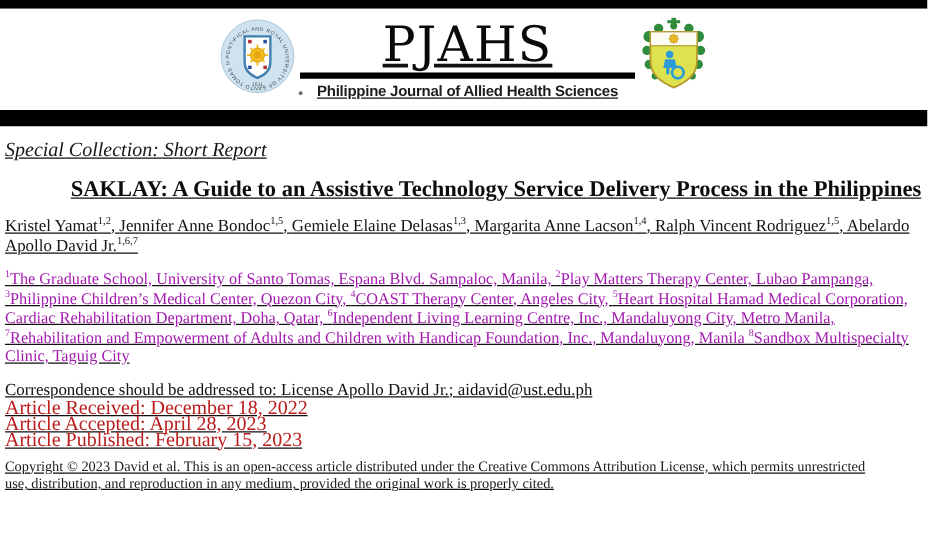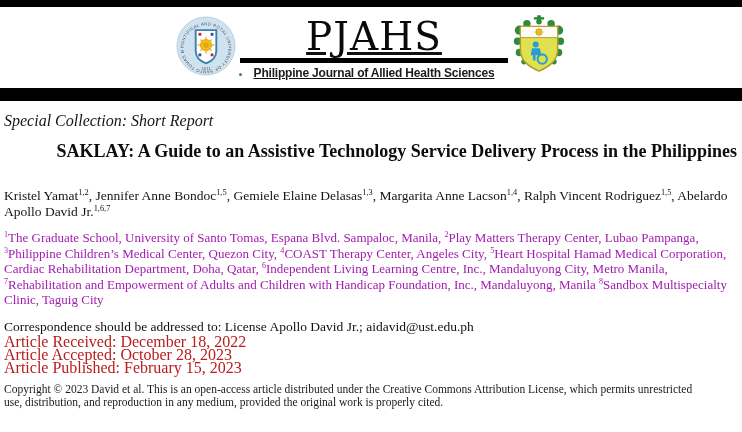--- a/index.html
+++ b/index.html
@@ -49,39 +49,39 @@
   .logo-dot {
     position: absolute;
     left: -1px;
     bottom: 4px;
     width: 3px;
     height: 3px;
     border-radius: 50%;
     background: #6a6a6a;
   }
 
-  .content { padding: 0 5px 0 4px; }
+  .content { padding: 0 5px 0 4px; text-decoration: underline; }
 
   .collection-label {
     margin-top: 11px;
     font-size: 16px;
     font-style: italic;
     line-height: 18px;
     color: #161616;
   }
   .article-title {
     margin-top: 11px;
     font-size: 18px;
     font-weight: 700;
     line-height: 21px;
     color: #0d0d0d;
     text-align: right;
   }
   .author-list {
-    margin-top: 26px;
+    margin-top: 11px;
     font-size: 13.5px;
     line-height: 16px;
     color: #141414;
   }
   .affiliation-list {
     margin-top: 10px;
     font-size: 13px;
     line-height: 15.5px;
     color: #a21caf;
   }
@@ -194,18 +194,18 @@
 
   <div class="article-title">SAKLAY: A Guide to an Assistive Technology Service Delivery Process in the Philippines</div>
 
   <div class="author-list"><span>Kristel Yamat</span><sup>1,2</sup>, <span>Jennifer Anne Bondoc</span><sup>1,5</sup>, <span>Gemiele Elaine Delasas</span><sup>1,3</sup>, <span>Margarita Anne Lacson</span><sup>1,4</sup>, <span>Ralph Vincent Rodriguez</span><sup>1,5</sup>, <span>Abelardo Apollo David Jr.</span><sup>1,6,7</sup></div>
 
   <div class="affiliation-list"><sup>1</sup><span>The Graduate School, University of Santo Tomas, Espana Blvd. Sampaloc, Manila, </span><sup>2</sup><span>Play Matters Therapy Center, Lubao Pampanga, </span><sup>3</sup><span>Philippine Children’s Medical Center, Quezon City, </span><sup>4</sup><span>COAST Therapy Center, Angeles City, </span><sup>5</sup><span>Heart Hospital Hamad Medical Corporation, Cardiac Rehabilitation Department, Doha, Qatar, </span><sup>6</sup><span>Independent Living Learning Centre, Inc., Mandaluyong City, Metro Manila, </span><sup>7</sup><span>Rehabilitation and Empowerment of Adults and Children with Handicap Foundation, Inc., Mandaluyong, Manila </span><sup>8</sup><span>Sandbox Multispecialty Clinic, Taguig City</span></div>
 
   <div class="correspondence-line"><span>Correspondence should be addressed to: License Apollo David Jr.; </span><span>aidavid@ust.edu.ph</span></div>
 
   <div class="date-line">Article Received: December 18, 2022</div>
-  <div class="date-line">Article Accepted: October 28, 2023</div>
+  <div class="date-line">Article Accepted: April 28, 2023</div>
   <div class="date-line">Article Published: February 15, 2023</div>
 
   <div class="copyright-text">Copyright © 2023 David et al. This is an open-access article distributed under the Creative Commons Attribution License, which permits unrestricted use, distribution, and reproduction in any medium, provided the original work is properly cited.</div>
 
 </div>
 
 </body></html>

